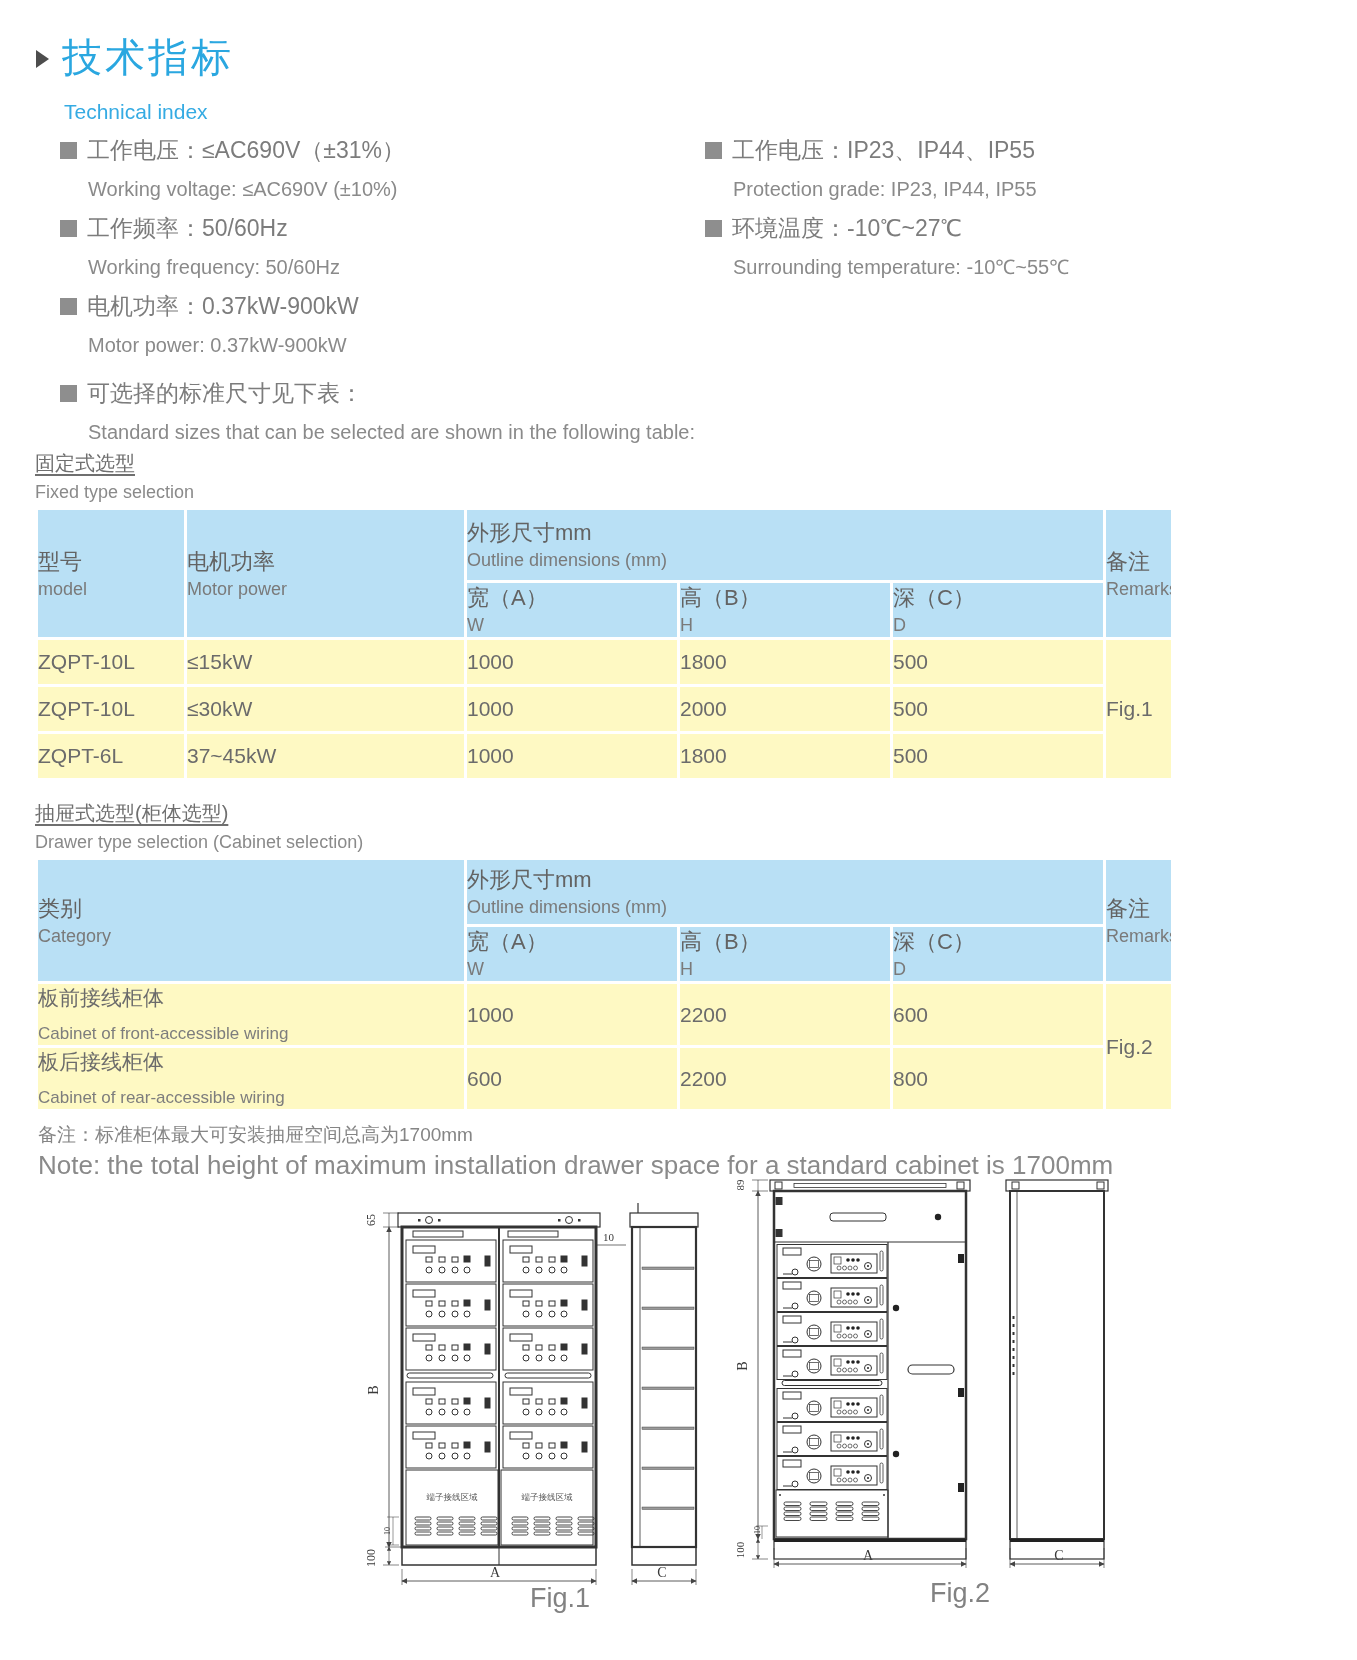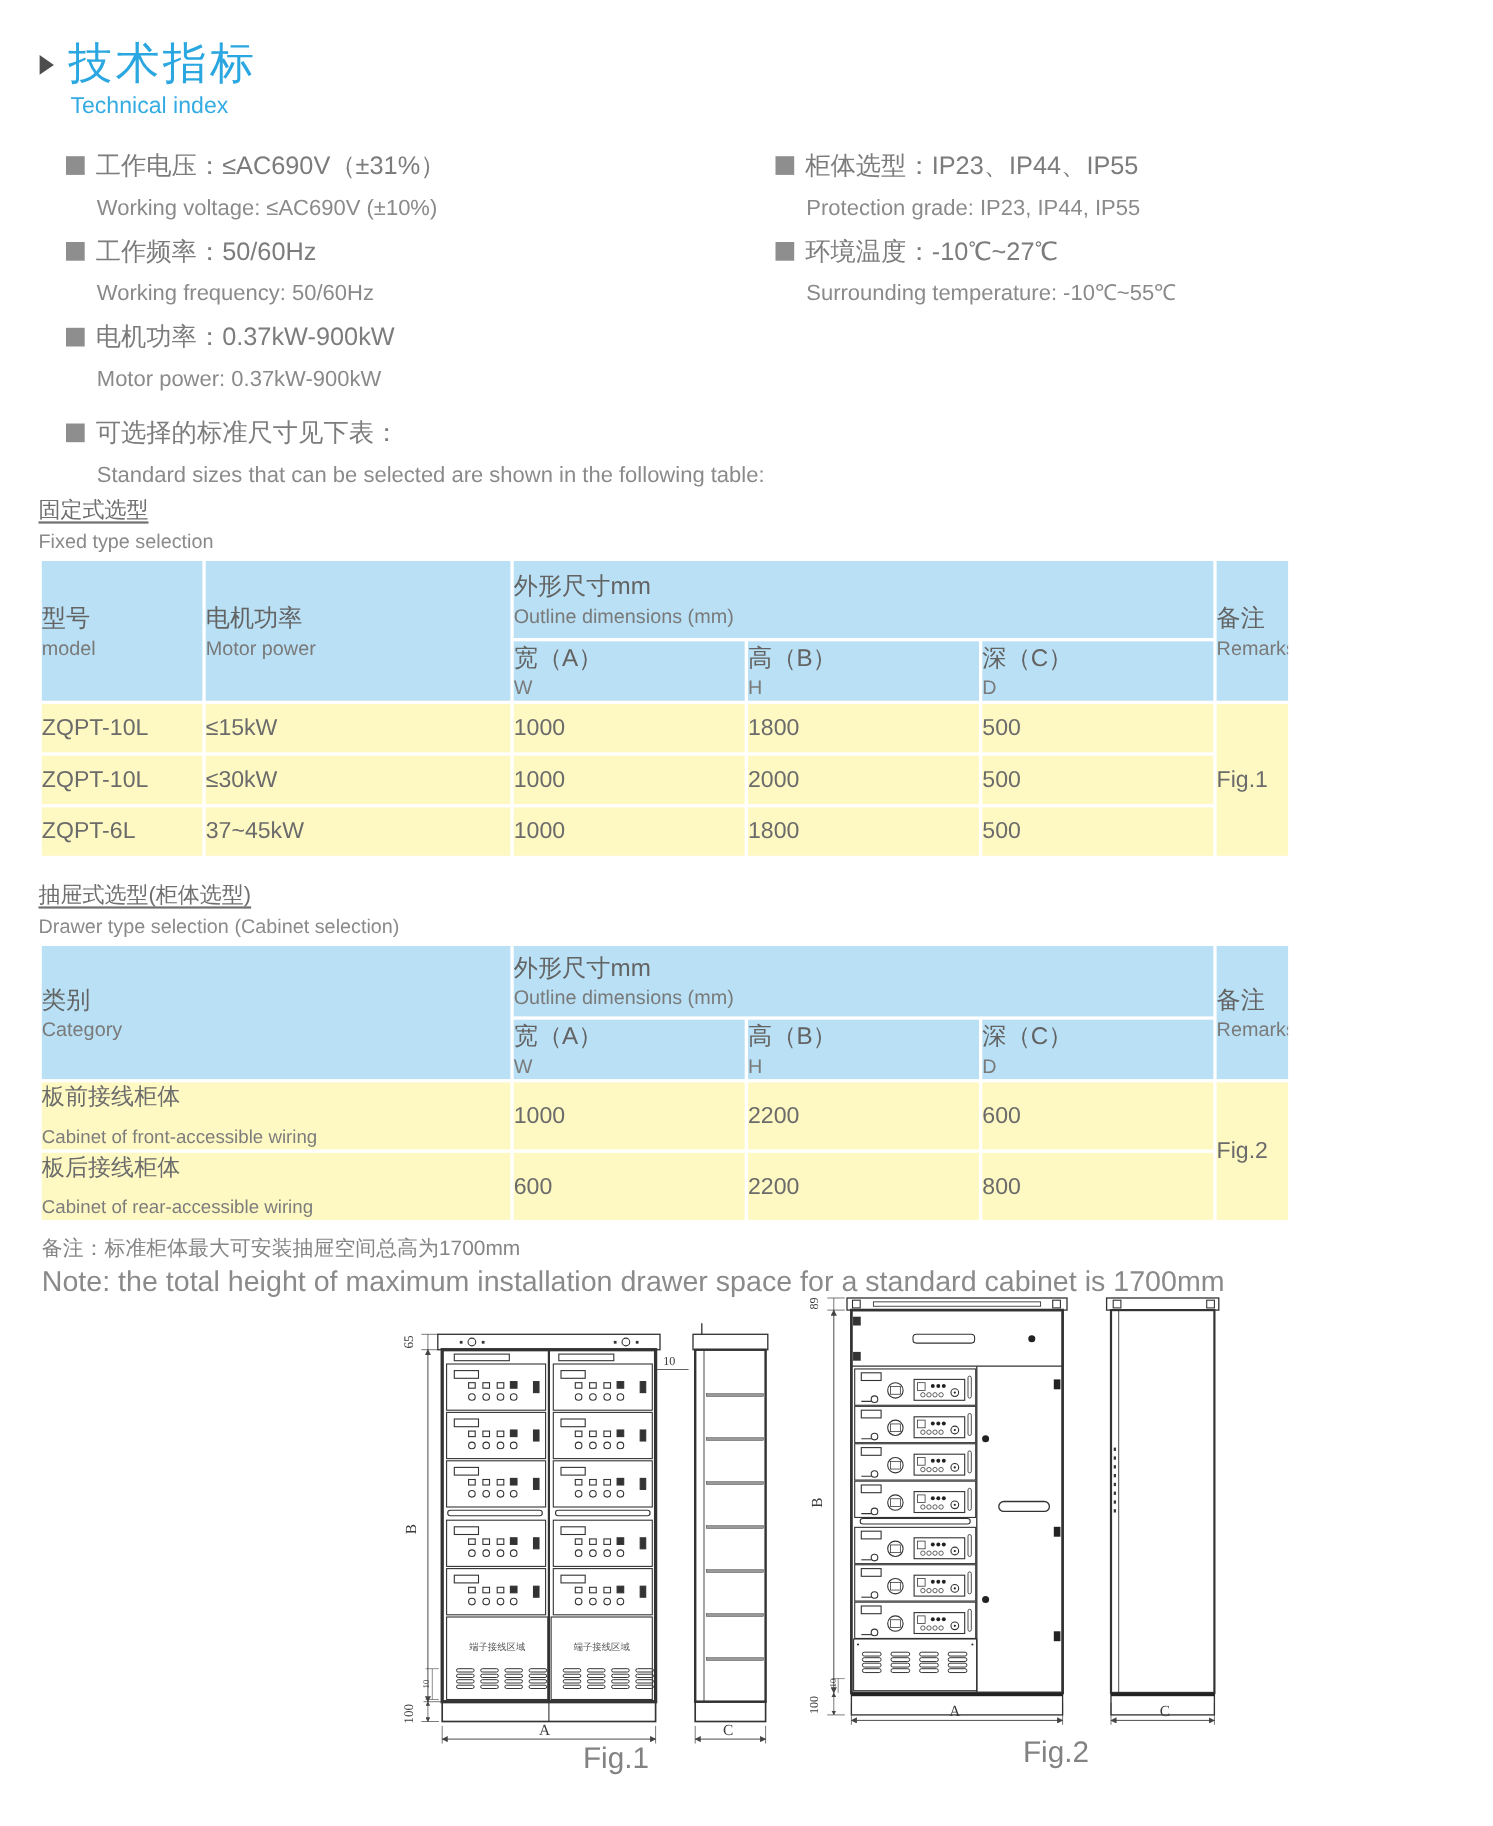--- a/index.html
+++ b/index.html
@@ -2,21 +2,21 @@
 <html><head>
 <meta charset="utf-8">
 <style>
   html,body{margin:0;padding:0;background:#fff;}
   .page{position:relative;width:1171px;height:1660px;background:#ffffff;overflow:hidden;
         font-family:"Liberation Sans",sans-serif;color:#7c7c7c;}
   
   .title-arrow{position:absolute;left:36px;top:50px;width:0;height:0;
         border-left:13px solid #4d4d4d;border-top:9px solid transparent;border-bottom:9px solid transparent;}
   .page-title{position:absolute;left:62px;top:30px;font-size:40px;letter-spacing:3px;color:#2aa7e0;font-weight:400;}
-  .page-subtitle{position:absolute;left:64px;top:85px;font-size:21px;color:#35abe3;font-weight:400;}
+  .page-subtitle{position:absolute;left:64px;top:100px;font-size:21px;color:#35abe3;font-weight:400;}
   
   .specs{position:absolute;top:131px;}
   .specs-left{left:60px;width:620px;}
   .specs-right{left:705px;width:620px;}
   .spec-item{margin:0 0 1px 0;}
   .spec-item.gap{margin-top:10px;}
   .spec-zh{font-size:23px;color:#7c7c7c;line-height:39px;white-space:nowrap;}
   .spec-en{font-size:20px;color:#8a8a8a;line-height:38px;margin-left:28px;white-space:nowrap;}
   .bullet{display:inline-block;width:17px;height:17px;background:#8e8e8e;margin-right:10px;vertical-align:-1px;}
   
@@ -71,21 +71,21 @@
       <div class="spec-en">Motor power: 0.37kW-900kW</div>
     </div>
     <div class="spec-item gap">
       <div class="spec-zh"><span class="bullet"></span><span>可选择的标准尺寸见下表：</span></div>
       <div class="spec-en">Standard sizes that can be selected are shown in the following table:</div>
     </div>
   </div>
 
   <div class="specs specs-right">
     <div class="spec-item">
-      <div class="spec-zh"><span class="bullet"></span><span>柜体选型：IP23、IP44、IP55</span></div>
+      <div class="spec-zh"><span class="bullet"></span><span>工作电压：IP23、IP44、IP55</span></div>
       <div class="spec-en">Protection grade: IP23, IP44, IP55</div>
     </div>
     <div class="spec-item">
       <div class="spec-zh"><span class="bullet"></span><span>环境温度：-10℃~27℃</span></div>
       <div class="spec-en">Surrounding temperature: -10℃~55℃</div>
     </div>
   </div>
 
   <div class="sec-zh" style="top:450px">固定式选型</div>
   <div class="sec-en" style="top:482px">Fixed type selection</div>

